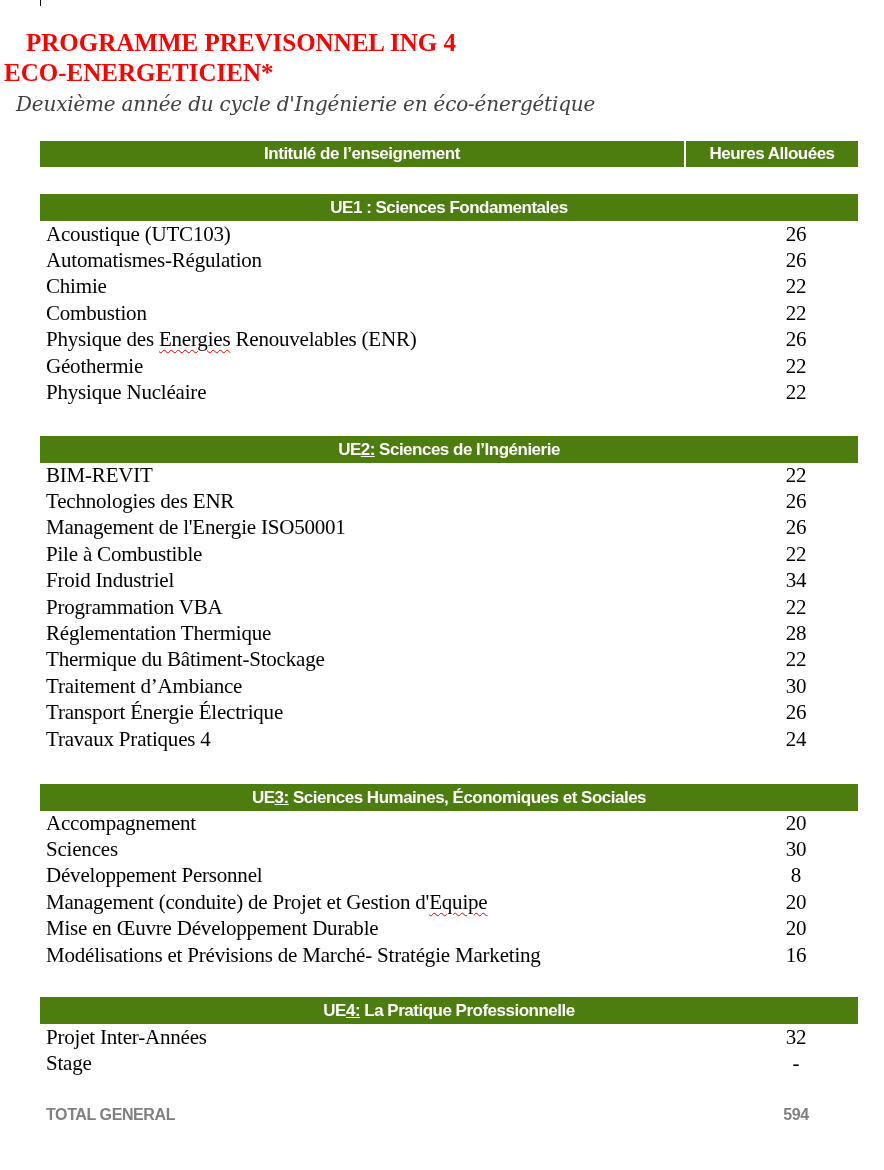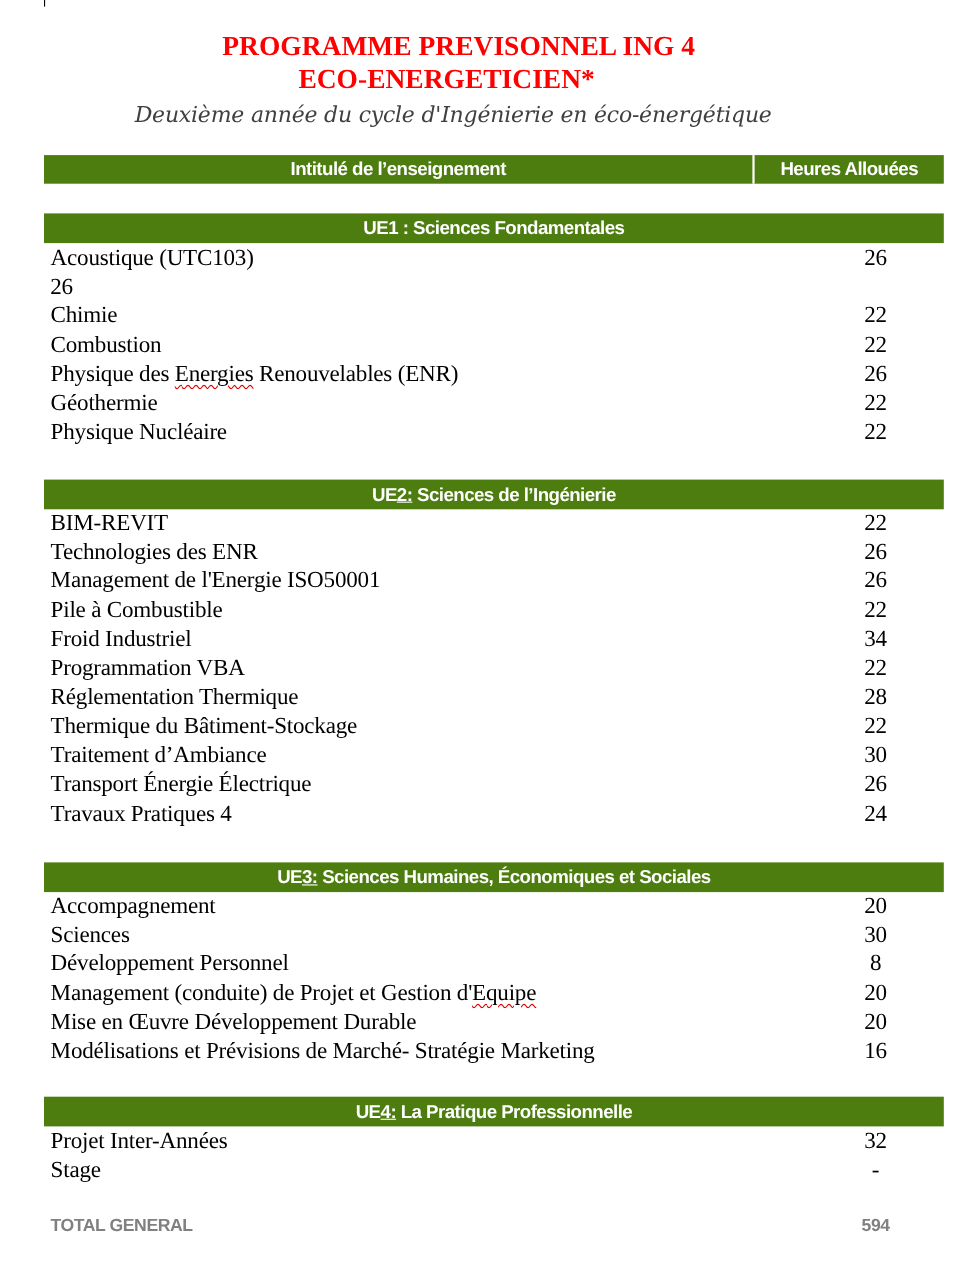--- a/index.html
+++ b/index.html
@@ -1,19 +1,19 @@
 <!DOCTYPE html>
 <html><head>
 <meta charset="utf-8">
 <style>
   html, body { margin: 0; padding: 0; background: #ffffff; }
   body { width: 884px; height: 1170px; position: relative; overflow: hidden;
          font-family: "Liberation Sans", sans-serif; color: #000; }
   .corner-mark { position: absolute; left: 40px; top: 0; width: 1px; height: 6px; background: #000; }
-  .title-block { position: absolute; left: 0; top: 28px; width: 808px; text-align: center; }
+  .title-block { position: absolute; left: 0; top: 28px; width: 808px; }
   .title { font-family: "Liberation Serif", serif; font-weight: bold; color: #ff0000;
            font-size: 25px; line-height: 30px; margin: 0; }
   .title.l1 { padding-left: 26px; }
   .title.l2 { padding-left: 4px; }
   .subtitle { font-family: "DejaVu Serif", serif; font-style: italic; color: #404040;
               font-size: 20px; line-height: 28px; margin: 2px 0 0 0; padding-left: 16px; letter-spacing: -0.2px; }
   .bar { position: absolute; left: 40px; width: 818px; background: #4d7c0f; color: #fff;
          font-family: "Liberation Sans Narrow", "Liberation Sans", sans-serif; font-weight: bold;
          font-size: 17px; letter-spacing: -0.5px; display: flex; align-items: center; justify-content: center; }
   .bar.header { top: 141px; height: 26px; justify-content: flex-start; }
@@ -53,20 +53,21 @@
   <span>UE1</span>
     <span class="ue-num"></span>
     <span style="white-space:pre"> : Sciences Fondamentales</span>
 </div>
 <div class="rows" style="top:221px">
   <div class="row">
       <span class="name">Acoustique (UTC103)</span>
       <span class="hours">26</span>
     </div>
   <div class="row">
+      <span class="name">Automatismes-Régulation</span>
       <span class="hours">26</span>
     </div>
   <div class="row">
       <span class="name">Chimie</span>
       <span class="hours">22</span>
     </div>
   <div class="row">
       <span class="name">Combustion</span>
       <span class="hours">22</span>
     </div>

